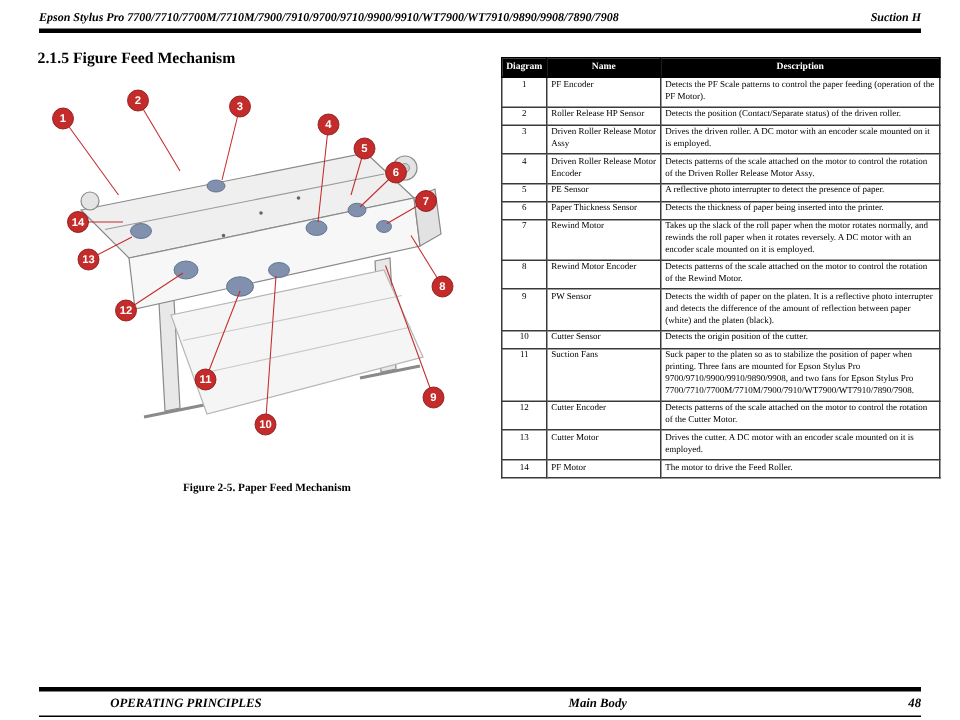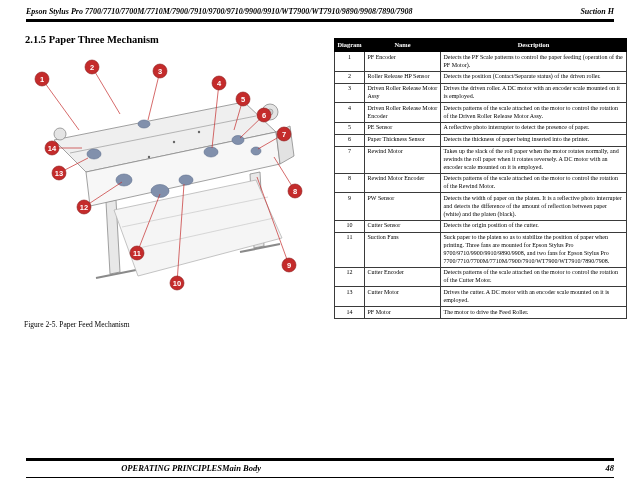--- a/index.html
+++ b/index.html
@@ -15,58 +15,58 @@
     font-style:italic; font-weight:bold; font-size:8px; color:#000;
     white-space:nowrap;
     gap:32px;
   }
   .hdr-rule { position:absolute; left:26px; right:26px; top:19px; height:3px; background:#000; }
   .section-title { position:absolute; left:25px; top:34px; font-size:10.5px; font-weight:bold; color:#000; }
   .figure-wrap { position:absolute; left:24px; top:52px; width:308px; height:268px; }
   .figure-wrap svg { width:100%; height:100%; }
   .figure-caption {
     position:absolute; left:24px; top:320px; width:308px;
-    font-size:7.5px; font-weight:normal; color:#000;
+    text-align:center; font-size:7.5px; font-weight:bold; color:#000;
   }
   table.parts {
     position:absolute; left:334px; top:38px; width:293px;
     border-collapse:collapse; font-size:6px; line-height:1.3; color:#000;
     table-layout:fixed;
   }
   .parts th {
     color:#fff; font-size:6.4px; font-weight:bold;
     padding:2px 2px; border:1px solid #000; text-align:center;
   }
   .parts td { border:1px solid #3a3a3a; padding:1.5px 2.5px; vertical-align:top; }
   .parts col.c-num { width:30px; }
   .parts col.c-name { width:76px; }
   .parts td.num { text-align:center; }
   .ftr-rule-top { position:absolute; left:26px; right:26px; bottom:19px; height:3px; background:#000; }
   .ftr {
     position:absolute; left:26px; right:26px; bottom:7px;
     display:flex; align-items:baseline;
     font-style:italic; font-weight:bold; font-size:8.5px; color:#000;
   }
-  .ftr .f-left { flex:1; text-align:right; }
-  .ftr .f-center { flex:1; text-align:left; }
+  .ftr .f-left { flex:1; text-align:center; }
+  .ftr .f-center { flex:1; text-align:right; }
   .ftr .f-right { flex:1; text-align:right; }
   .ftr-rule-bottom { position:absolute; left:26px; right:26px; bottom:2px; height:1.5px; background:#000; }
 </style>
 </head>
 <body>
 
 <div class="page">
 
   <div class="hdr">
     <span>Epson Stylus Pro 7700/7710/7700M/7710M/7900/7910/9700/9710/9900/9910/WT7900/WT7910/9890/9908/7890/7908</span>
     <span>Suction H</span>
   </div>
   <div class="hdr-rule"></div>
 
-  <div class="section-title">2.1.5  Paper Three Mechanism</div>
+  <div class="section-title">2.1.5  Figure Feed Mechanism</div>
 
   <div class="figure-wrap">
     <svg viewBox="0 0 308 268" xmlns="http://www.w3.org/2000/svg">
 
       <g>
 
         <polygon points="82,150 92,148 96,220 86,222" fill="#e8e8e8" stroke="#8a8a8a" stroke-width="0.8"></polygon>
         <polygon points="226,122 236,120 240,194 230,196" fill="#e8e8e8" stroke="#8a8a8a" stroke-width="0.8"></polygon>
         <line x1="72" y1="226" x2="112" y2="218" stroke="#8a8a8a" stroke-width="2.2"></line>
         <line x1="216" y1="200" x2="256" y2="192" stroke="#8a8a8a" stroke-width="2.2"></line>

